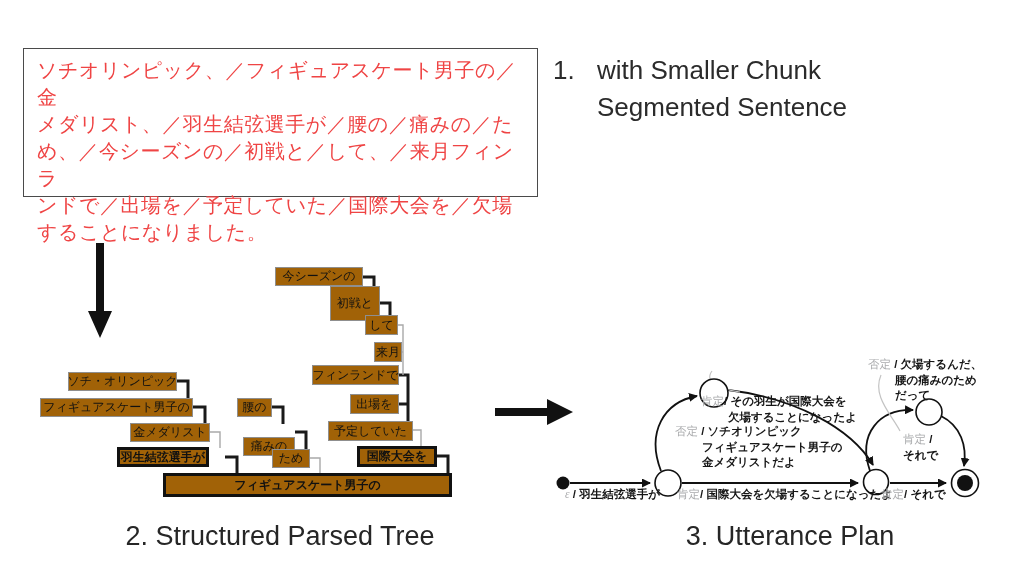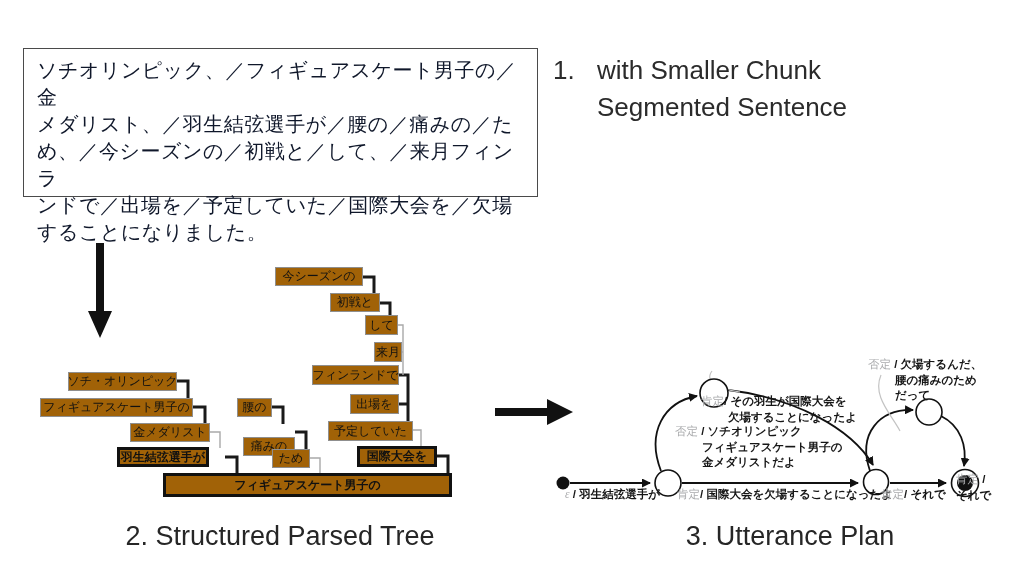--- a/index.html
+++ b/index.html
@@ -4,21 +4,21 @@
 <style>
   html,body{margin:0;padding:0;background:#fff;}
   .canvas{position:relative;width:1024px;height:576px;background:#fff;overflow:hidden;
           font-family:"Liberation Sans", sans-serif;color:#1a1a1a;}
   .layer{position:absolute;left:0;top:0;width:1024px;height:576px;}
 
   
   .sentence-box{position:absolute;left:23px;top:48px;width:487px;height:131px;
                 border:1.5px solid #4a4a4a;padding:8px 13px;
                 font-family:"Liberation Serif", serif;font-size:20px;line-height:27px;
-                color:#0f172a;letter-spacing:.5px;}
+                color:#ef4444;letter-spacing:.5px;}
   .heading{position:absolute;left:553px;top:52px;display:flex;font-size:26px;
            color:#2b2b2b;line-height:37px;}
   .h-num{width:44px;}
   .caption{position:absolute;font-size:27px;color:#262626;text-align:center;}
   .caption-2{left:100px;top:521px;width:360px;}
   .caption-3{left:640px;top:521px;width:300px;}
 
   
   .tnode{position:absolute;background:#a16207;border:1.5px solid #8f8f8f;
          display:flex;align-items:center;justify-content:center;
@@ -113,21 +113,21 @@
   </div>
 
   <div class="tnode" style="left:68px;top:372px;width:109px;height:19px">ソチ・オリンピック</div>
   <div class="tnode" style="left:40px;top:398px;width:153px;height:19px">フィギュアスケート男子の</div>
   <div class="tnode" style="left:130px;top:423px;width:80px;height:19px">金メダリスト</div>
   <div class="tnode bold" style="left:117px;top:447px;width:92px;height:20px">羽生結弦選手が</div>
   <div class="tnode" style="left:237px;top:398px;width:35px;height:19px">腰の</div>
   <div class="tnode" style="left:243px;top:437px;width:52px;height:19px">痛みの</div>
   <div class="tnode" style="left:272px;top:449px;width:38px;height:19px">ため</div>
   <div class="tnode" style="left:275px;top:267px;width:88px;height:19px">今シーズンの</div>
-  <div class="tnode" style="left:330px;top:293px;width:50px;height:19px">初戦と</div>
+  <div class="tnode" style="left:330px;top:286px;width:50px;height:35px">初戦と</div>
   <div class="tnode" style="left:365px;top:315px;width:33px;height:20px">して</div>
   <div class="tnode" style="left:374px;top:342px;width:28px;height:20px">来月</div>
   <div class="tnode" style="left:312px;top:365px;width:87px;height:20px">フィンランドで</div>
   <div class="tnode" style="left:350px;top:394px;width:49px;height:20px">出場を</div>
   <div class="tnode" style="left:328px;top:421px;width:85px;height:20px">予定していた</div>
   <div class="tnode bold" style="left:357px;top:446px;width:80px;height:21px">国際大会を</div>
   <div class="tnode bold wide" style="left:163px;top:473px;width:289px;height:24px">フィギュアスケート男子の</div>
 
   <div class="caption caption-2">2. Structured Parsed Tree</div>
   <div class="caption caption-3">3. Utterance Plan</div>
@@ -150,21 +150,21 @@
   <div class="plabel" style="left:677px;top:487px;">
     <div class="pl-line"><span class="cond">肯定</span><span class="pmsg">/ 国際大会を欠場することになったよ</span></div>
   </div>
 
   <div class="plabel" style="left:868px;top:357px;">
     <div class="pl-line"><span class="cond">否定</span> <span class="pmsg">/ 欠場するんだ、</span></div>
     <div class="pl-line pl-indent"><span class="pmsg">腰の痛みのため</span></div>
     <div class="pl-line pl-indent"><span class="pmsg">だって</span></div>
   </div>
 
-  <div class="plabel" style="left:956px;top:432px;margin-top:40px;">
+  <div class="plabel" style="left:903px;top:432px;">
     <div class="pl-line"><span class="cond">肯定</span><span class="pmsg"> /</span></div>
     <div class="pl-line"><span class="pmsg">それで</span></div>
   </div>
 
   <div class="plabel" style="left:881px;top:487px;">
     <div class="pl-line"><span class="cond">肯定</span><span class="pmsg">/ それで</span></div>
   </div>
 
 </div>
 

